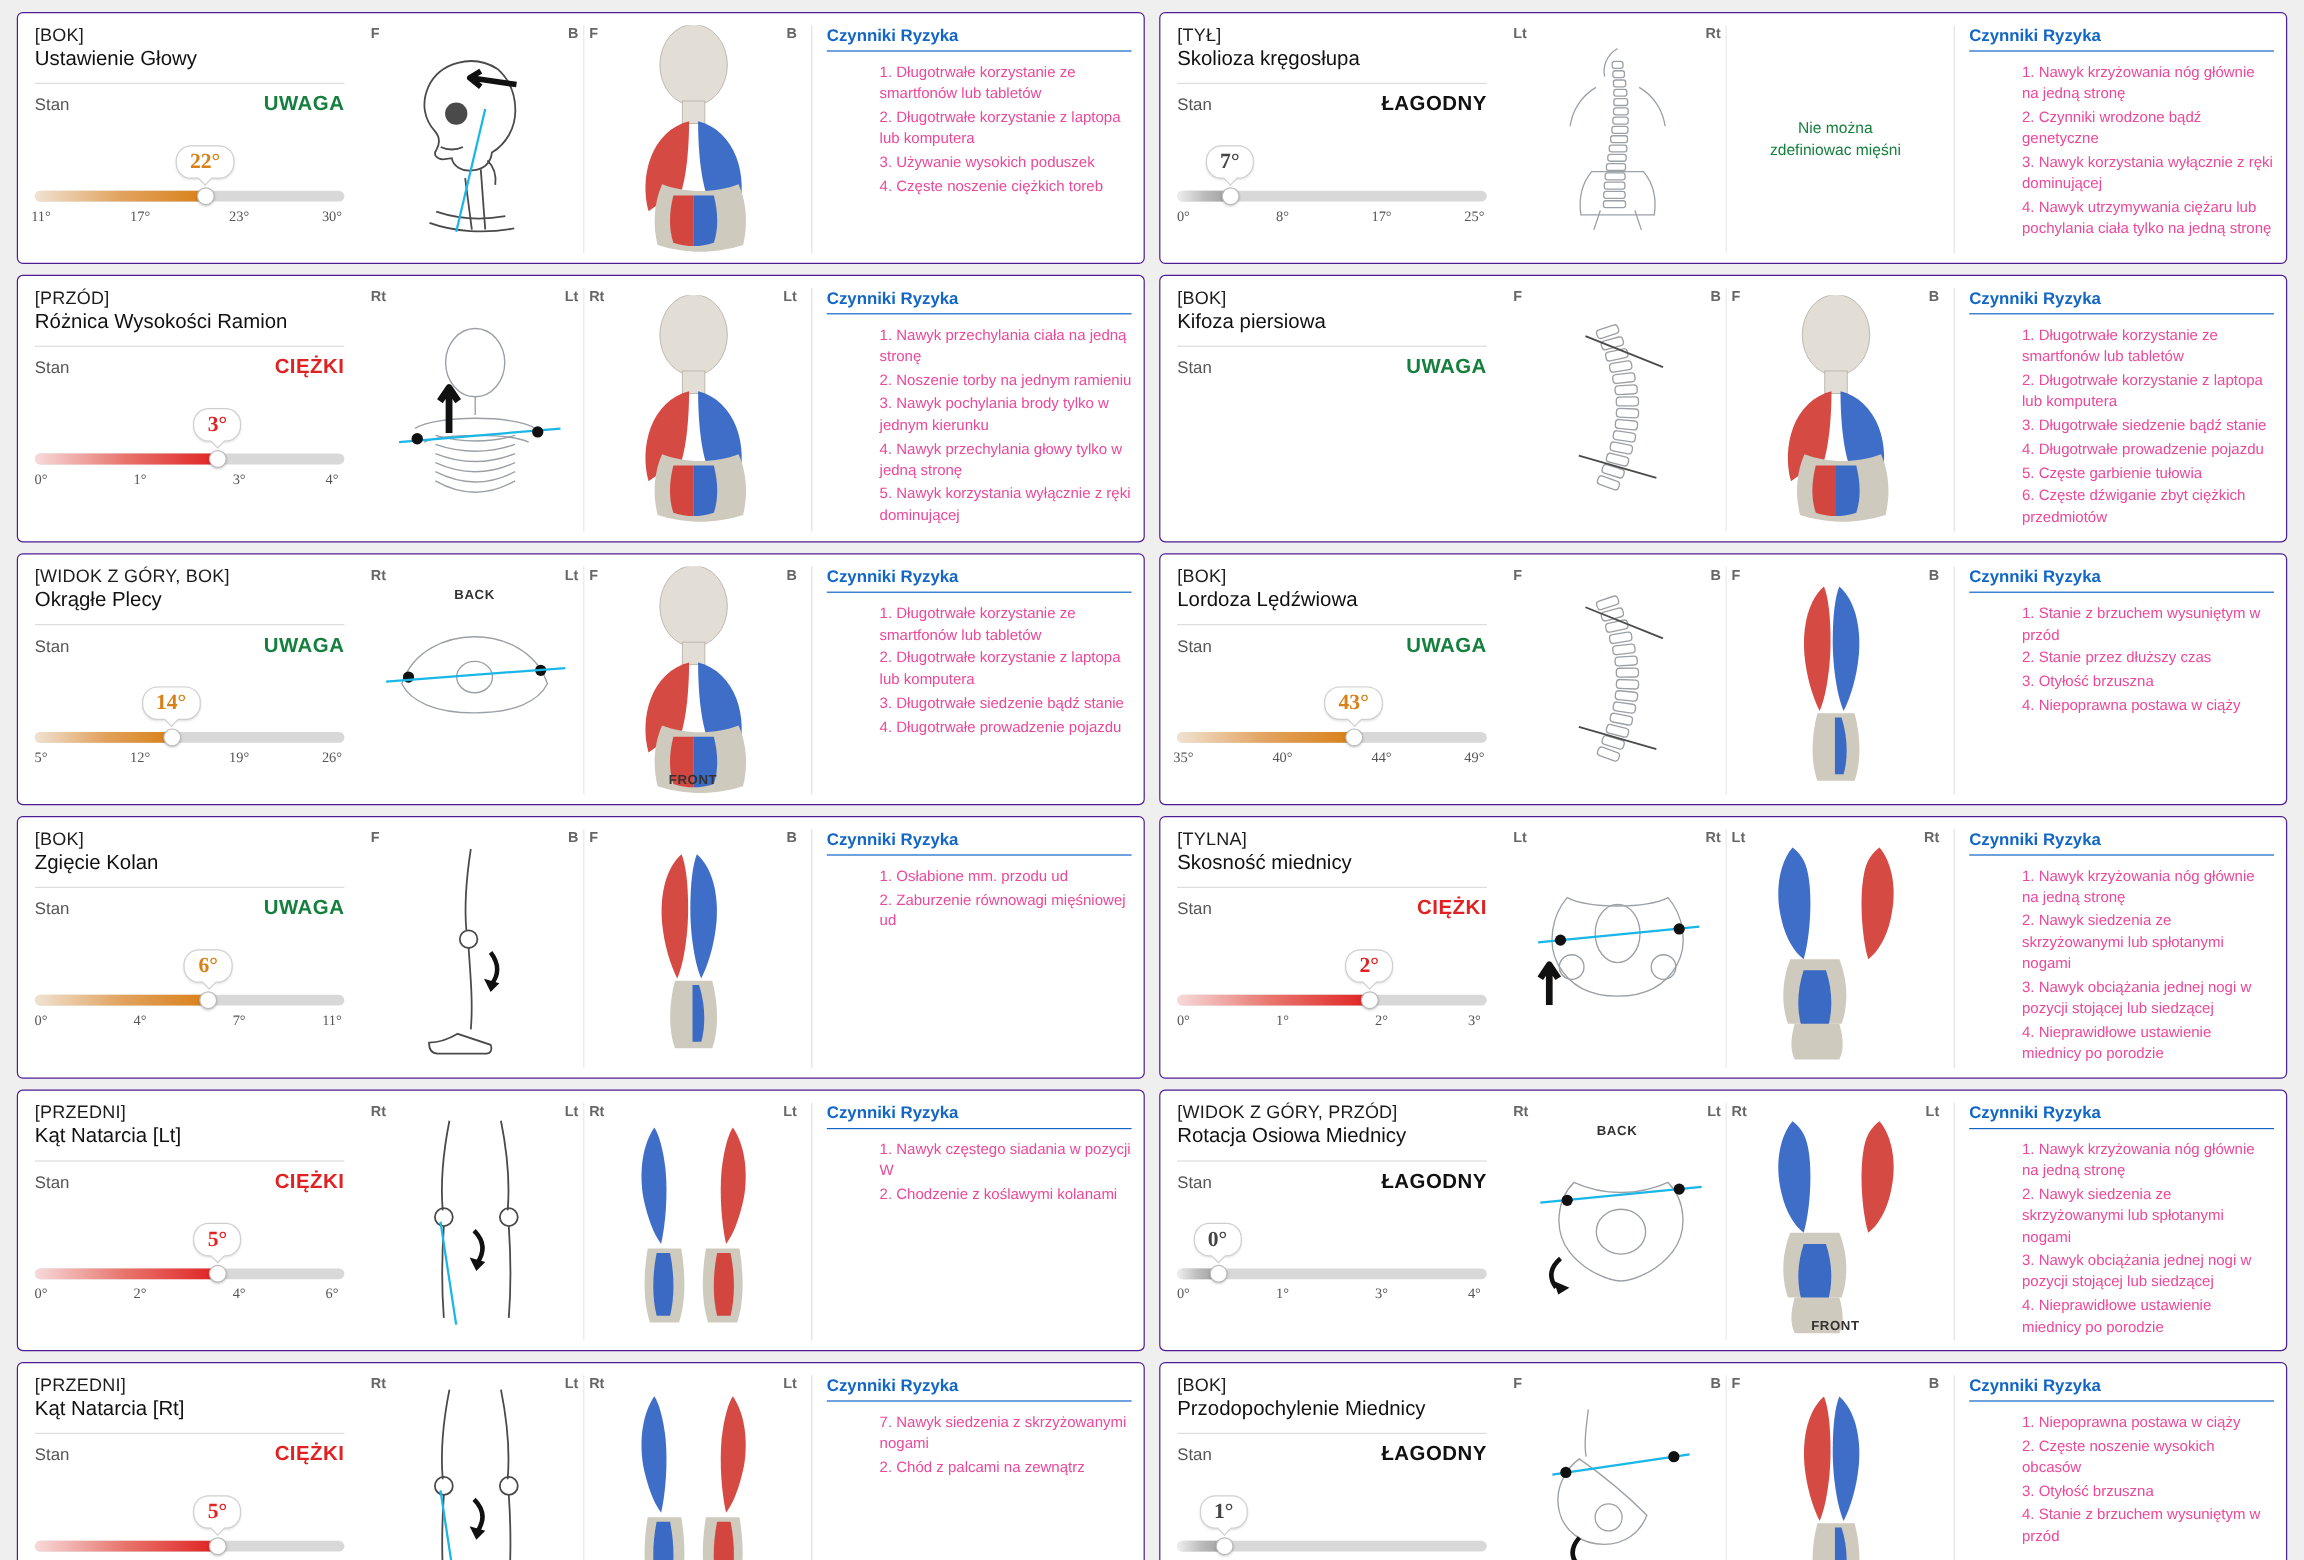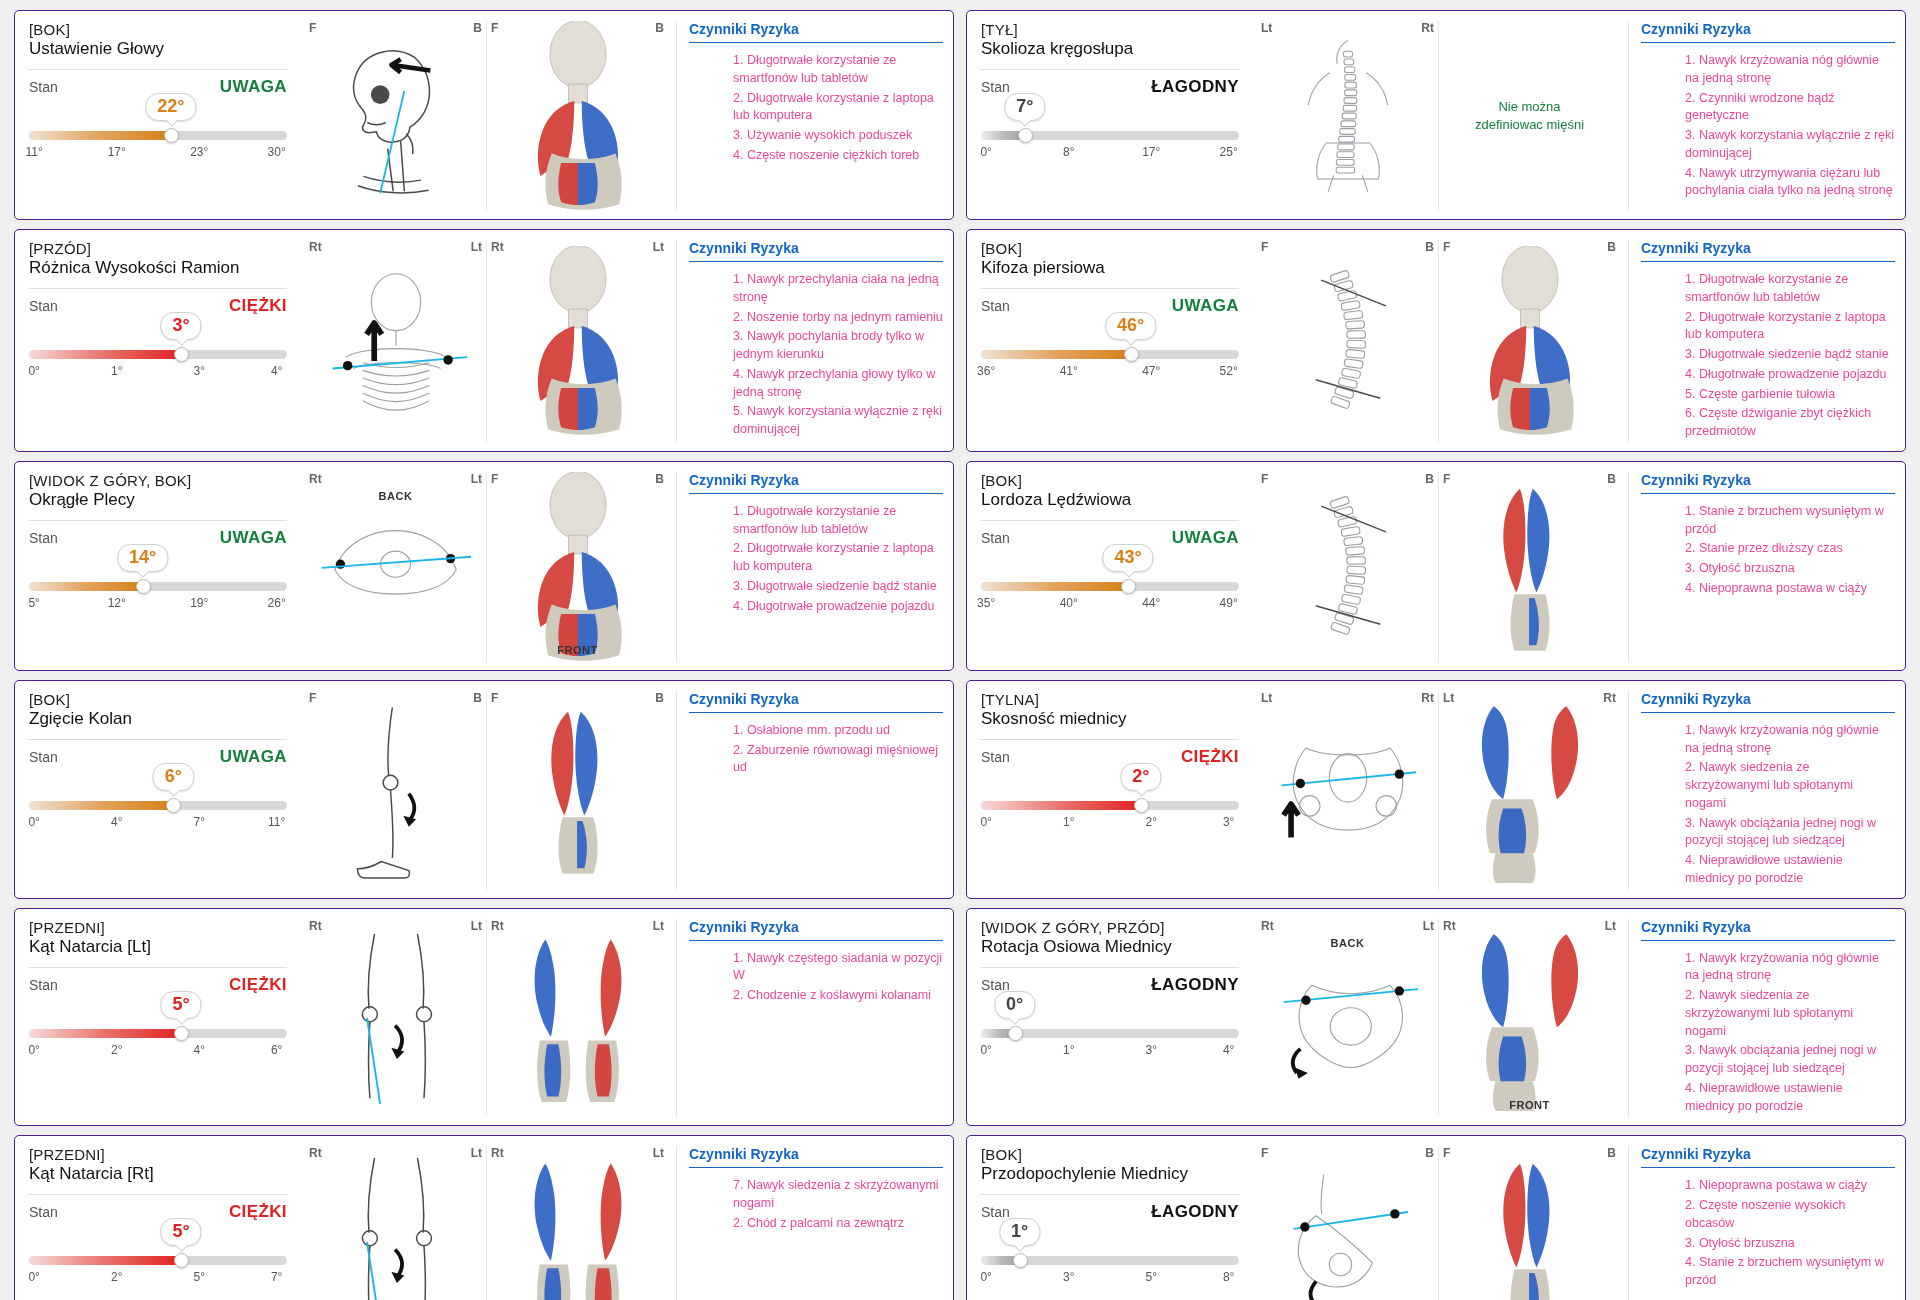--- a/index.html
+++ b/index.html
@@ -64,21 +64,21 @@
   .m-stan { font-size: 14px; color: #555; }
   .m-level { font-size: 17px; font-weight: bold; letter-spacing: .4px; }
   .lvl-uwaga { color: #15803d; }
   .lvl-ciezki { color: #e02222; }
   .lvl-lagodny { color: #111; }
   .m-undef {
     font-size: 13px; color: #15803d; line-height: 1.35;
     text-align: center; width: 120px;
   }
   
-  .slider-wrap { margin-top: 0; position: relative; height: 58px; }
+  .slider-wrap { margin-top: 28px; position: relative; height: 58px; font-family: Liberation Serif, serif; }
   .bubble {
     position: absolute;
     top: -4px;
     transform: translateX(-50%);
     background: #fff;
     border: 1px solid #cfcfcf;
     border-radius: 13px;
     padding: 2px 11px 3px 11px;
     font-size: 18px;
     font-weight: bold;
@@ -418,33 +418,20 @@
   </div>
       <div class="card">
     <div class="metrics">
       <div class="m-view">[BOK]</div>
       <div class="m-title">Kifoza piersiowa</div>
       <div class="m-sep"></div>
       <div class="m-staterow">
         <span class="m-stan">Stan</span>
         <span class="m-level lvl-uwaga">UWAGA</span>
       </div>
-      <div class="slider-wrap">
-        <div class="bubble " style="left:58%">46°</div>
-        <div class="track">
-          <div class="fill" style="width:58%;background:linear-gradient(90deg,#f0e2d2,#e2a35f,#d98018)"></div>
-        </div>
-        <div class="knob" style="left:58%"></div>
-        <div class="ticks">
-              <span style="left:2%">36°</span>
-              <span style="left:34%">41°</span>
-              <span style="left:66%">47°</span>
-              <span style="left:96%">52°</span>
-            </div>
-      </div>
     </div>
     <div class="figs">
       <div class="fig">
       <span class="fig-lbl l">F</span>
                 <span class="fig-lbl r">B</span>
 
       <svg viewBox="0 0 130 180" width="120" height="170">
     <g>
                 <rect x="46" y="16" width="20" height="8" rx="3" class="bone" transform="rotate(-18 56 20)"></rect>
                 <rect x="50.251743632739576" y="26.5" width="20" height="8" rx="3" class="bone" transform="rotate(-15.076923076923077 60.251743632739576 30.5)"></rect>

